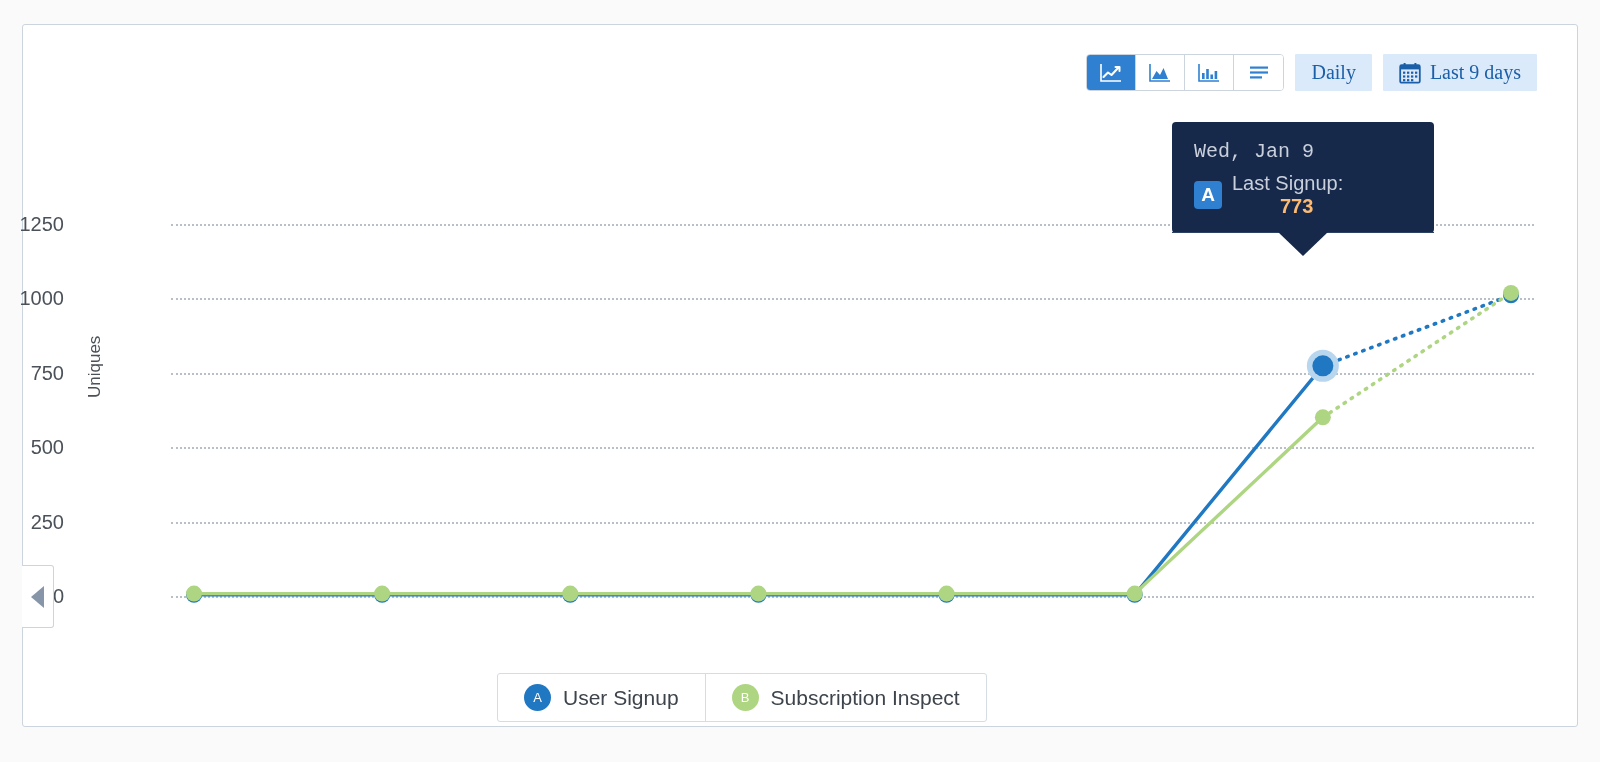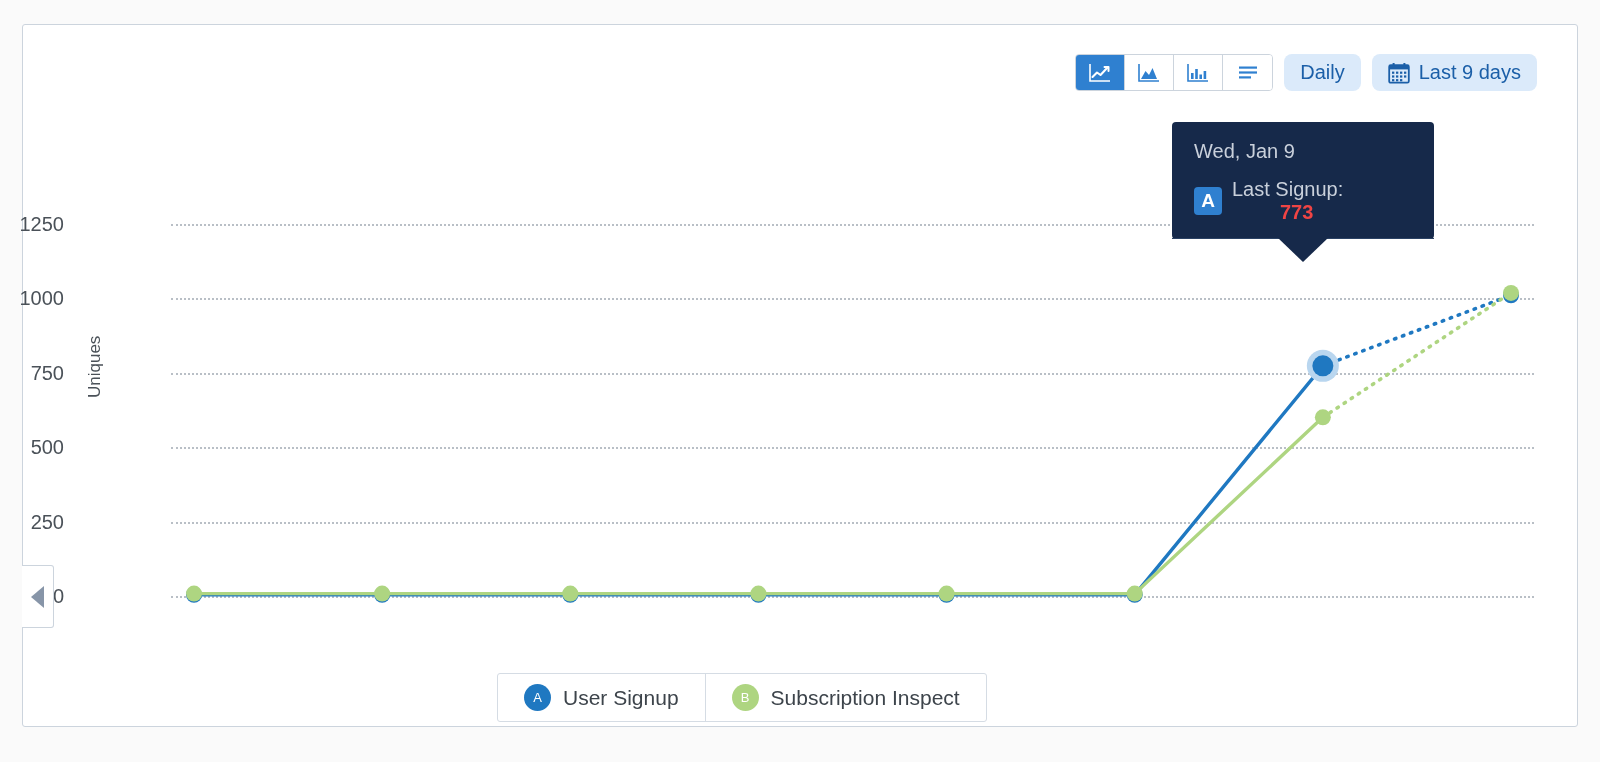--- a/index.html
+++ b/index.html
@@ -64,25 +64,26 @@
   }
   .seg-btn:last-child { border-right: none; }
   .seg-btn.active { background: #2f80d0; }
   .seg-btn svg { display: block; }
 
   .pill {
     height: 37px;
     display: flex; align-items: center; gap: 9px;
     padding: 0 16px;
     background: #dbeafa;
-    border-radius: 8px;
+    border-radius: 1px;
     color: #1b5fa8;
     font-size: 20px;
     cursor: pointer;
     white-space: nowrap;
+    font-family: Liberation Serif, serif;
   }
   .pill .cal { display: block; }
 
   
   .plot {
     position: absolute;
     left: 148px; top: 175px;
     width: 1363px; height: 396px;
   }
   .gridline {
@@ -115,33 +116,33 @@
   .tooltip {
     position: absolute;
     left: 1172px; top: 122px;
     width: 262px;
     background: #16294a;
     border-radius: 4px;
     z-index: 5;
     color: #c3cad6;
   }
   .tt-body { padding: 18px 22px 14px 22px; }
-  .tt-date { font-size: 20px; color: #c9d0db; margin-bottom: 15px; }
+  .tt-date { font-size: 20px; color: #c9d0db; margin-bottom: 9px; font-family: Liberation Mono, monospace; }
   .tt-row { display: flex; align-items: center; gap: 10px; }
   .tt-badge {
     width: 28px; height: 28px;
     border-radius: 4px;
     background: #2f80d0;
     color: #fff;
     font-size: 19px; font-weight: bold;
     display: flex; align-items: center; justify-content: center;
     flex: none;
   }
   .tt-metric { font-size: 20px; color: #c9d0db; }
-  .tt-metric b { color: #ef4444; margin-left: 48px; }
+  .tt-metric b { color: #fdba74; margin-left: 48px; }
   .tt-sep { height: 1px; background: #2b4265; }
   .tt-foot {
     padding: 17px 0 18px 0;
     text-align: center;
     font-size: 20px;
     color: #c9d0db;
     cursor: pointer;
   }
   .tt-arrow {
     position: absolute;

